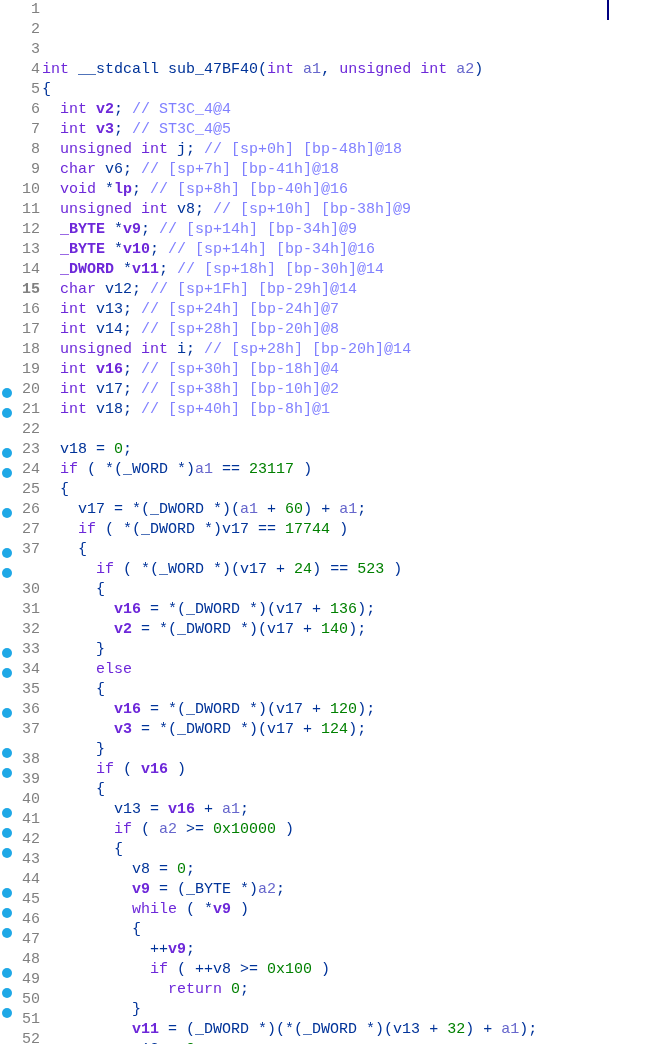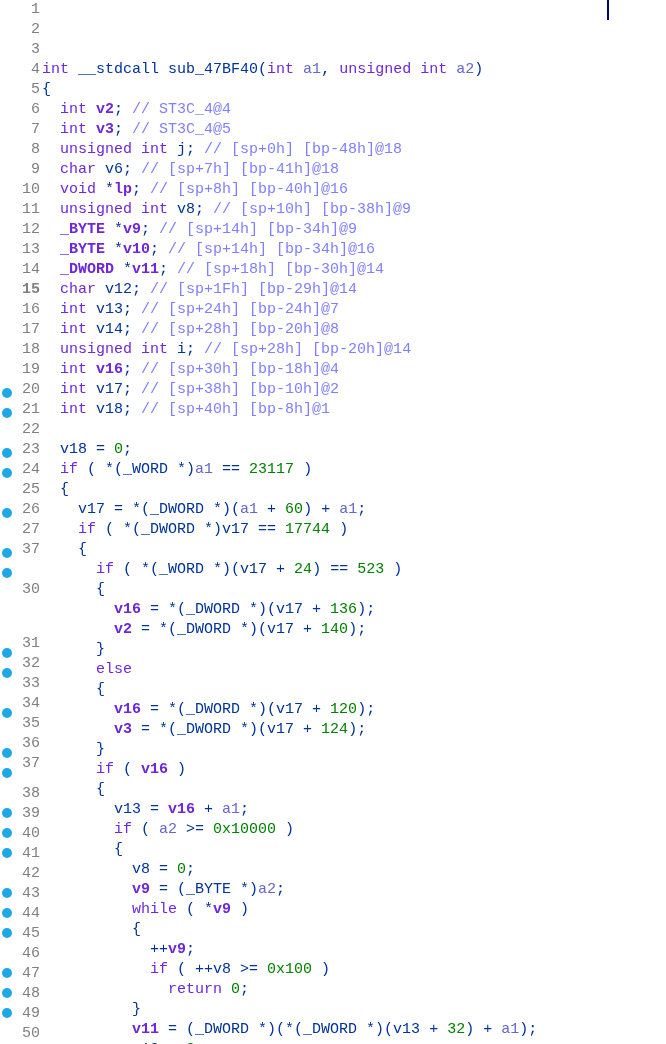--- a/index.html
+++ b/index.html
@@ -192,21 +192,21 @@
       <div class="line" style="display: block;">21</div>
       <div class="line" style="display: block;">22</div>
       <div class="line" style="display: block; text-align: right;">23</div>
       <div class="line" style="display: block;">24</div>
       <div class="line" style="display: block;">25</div>
       <div class="line" style="display: block;">26</div>
       <div class="line" style="display: block;">27</div>
       <div class="line" style="display: block;">37</div>
       <div class="line" style="display: block; margin-left: 36px;">29</div>
       <div class="line" style="display: block;">30</div>
-      <div class="line" style="display: block; margin-top: 34px;">31</div>
+      <div class="line" style="display: block;">31</div>
       <div class="line" style="display: block;">32</div>
       <div class="line" style="display: block;">33</div>
       <div class="line" style="display: block;">34</div>
       <div class="line" style="display: block;">35</div>
       <div class="line" style="display: block;">36</div>
       <div class="line" style="display: block;">37</div>
       <div class="line" style="display: block; margin-top: 10px;">38</div>
       <div class="line" style="display: block;">39</div>
       <div class="line" style="display: block;">40</div>
       <div class="line" style="display: block;">41</div>

